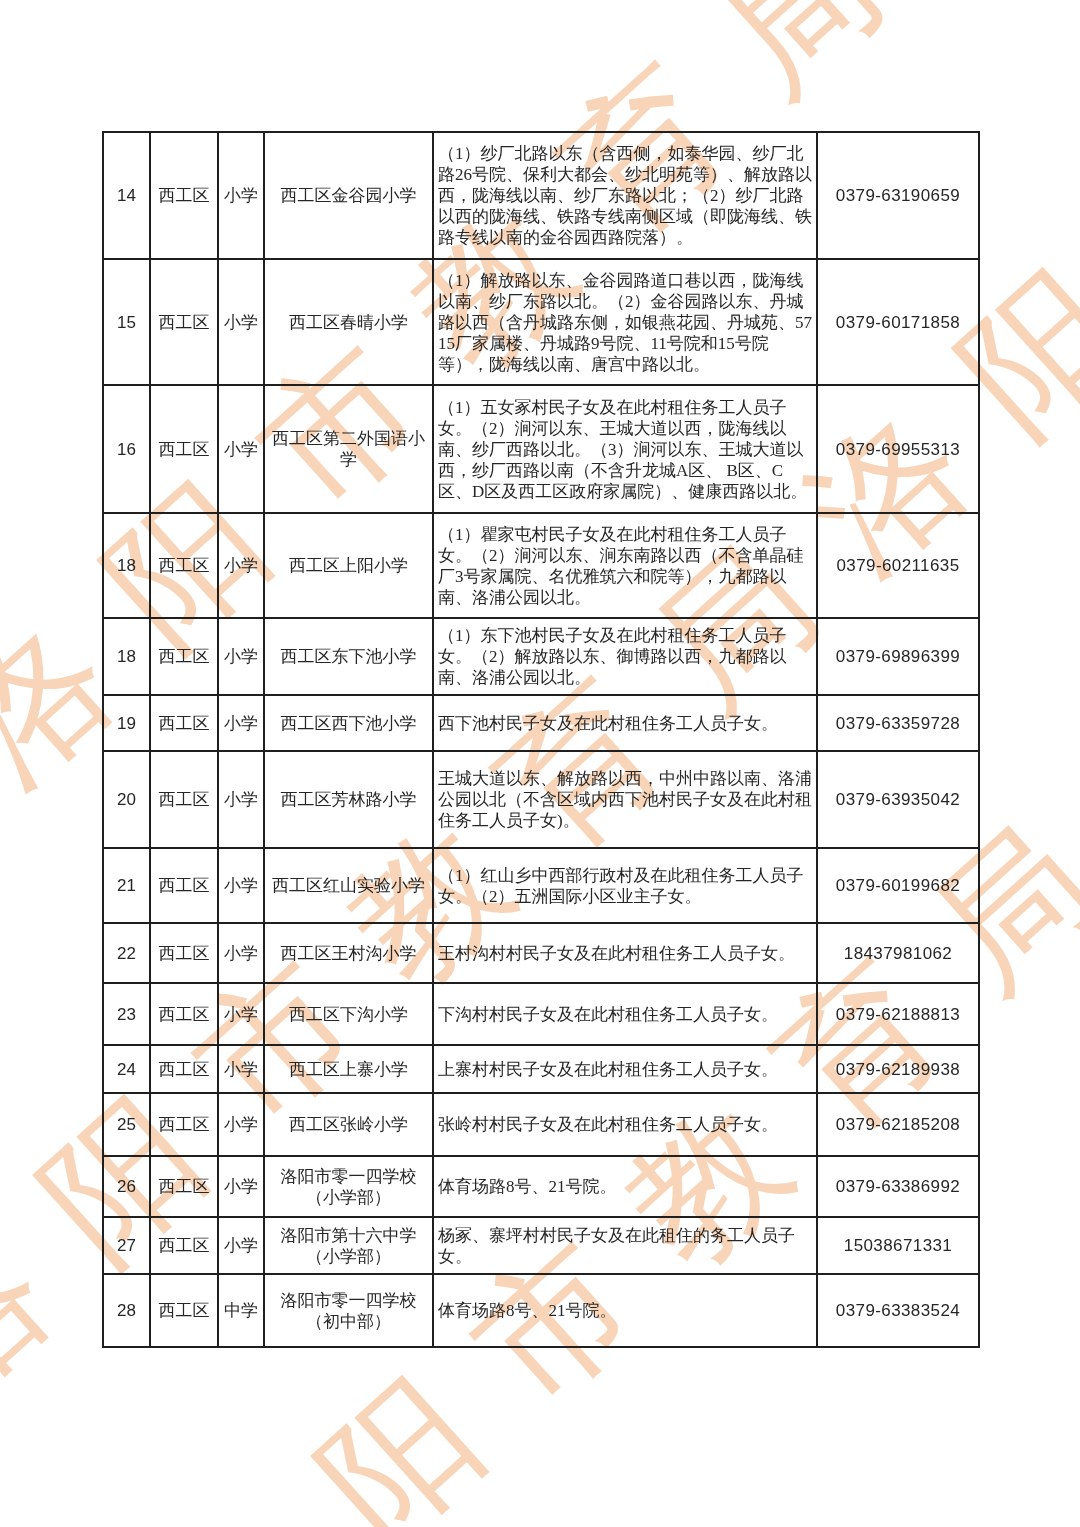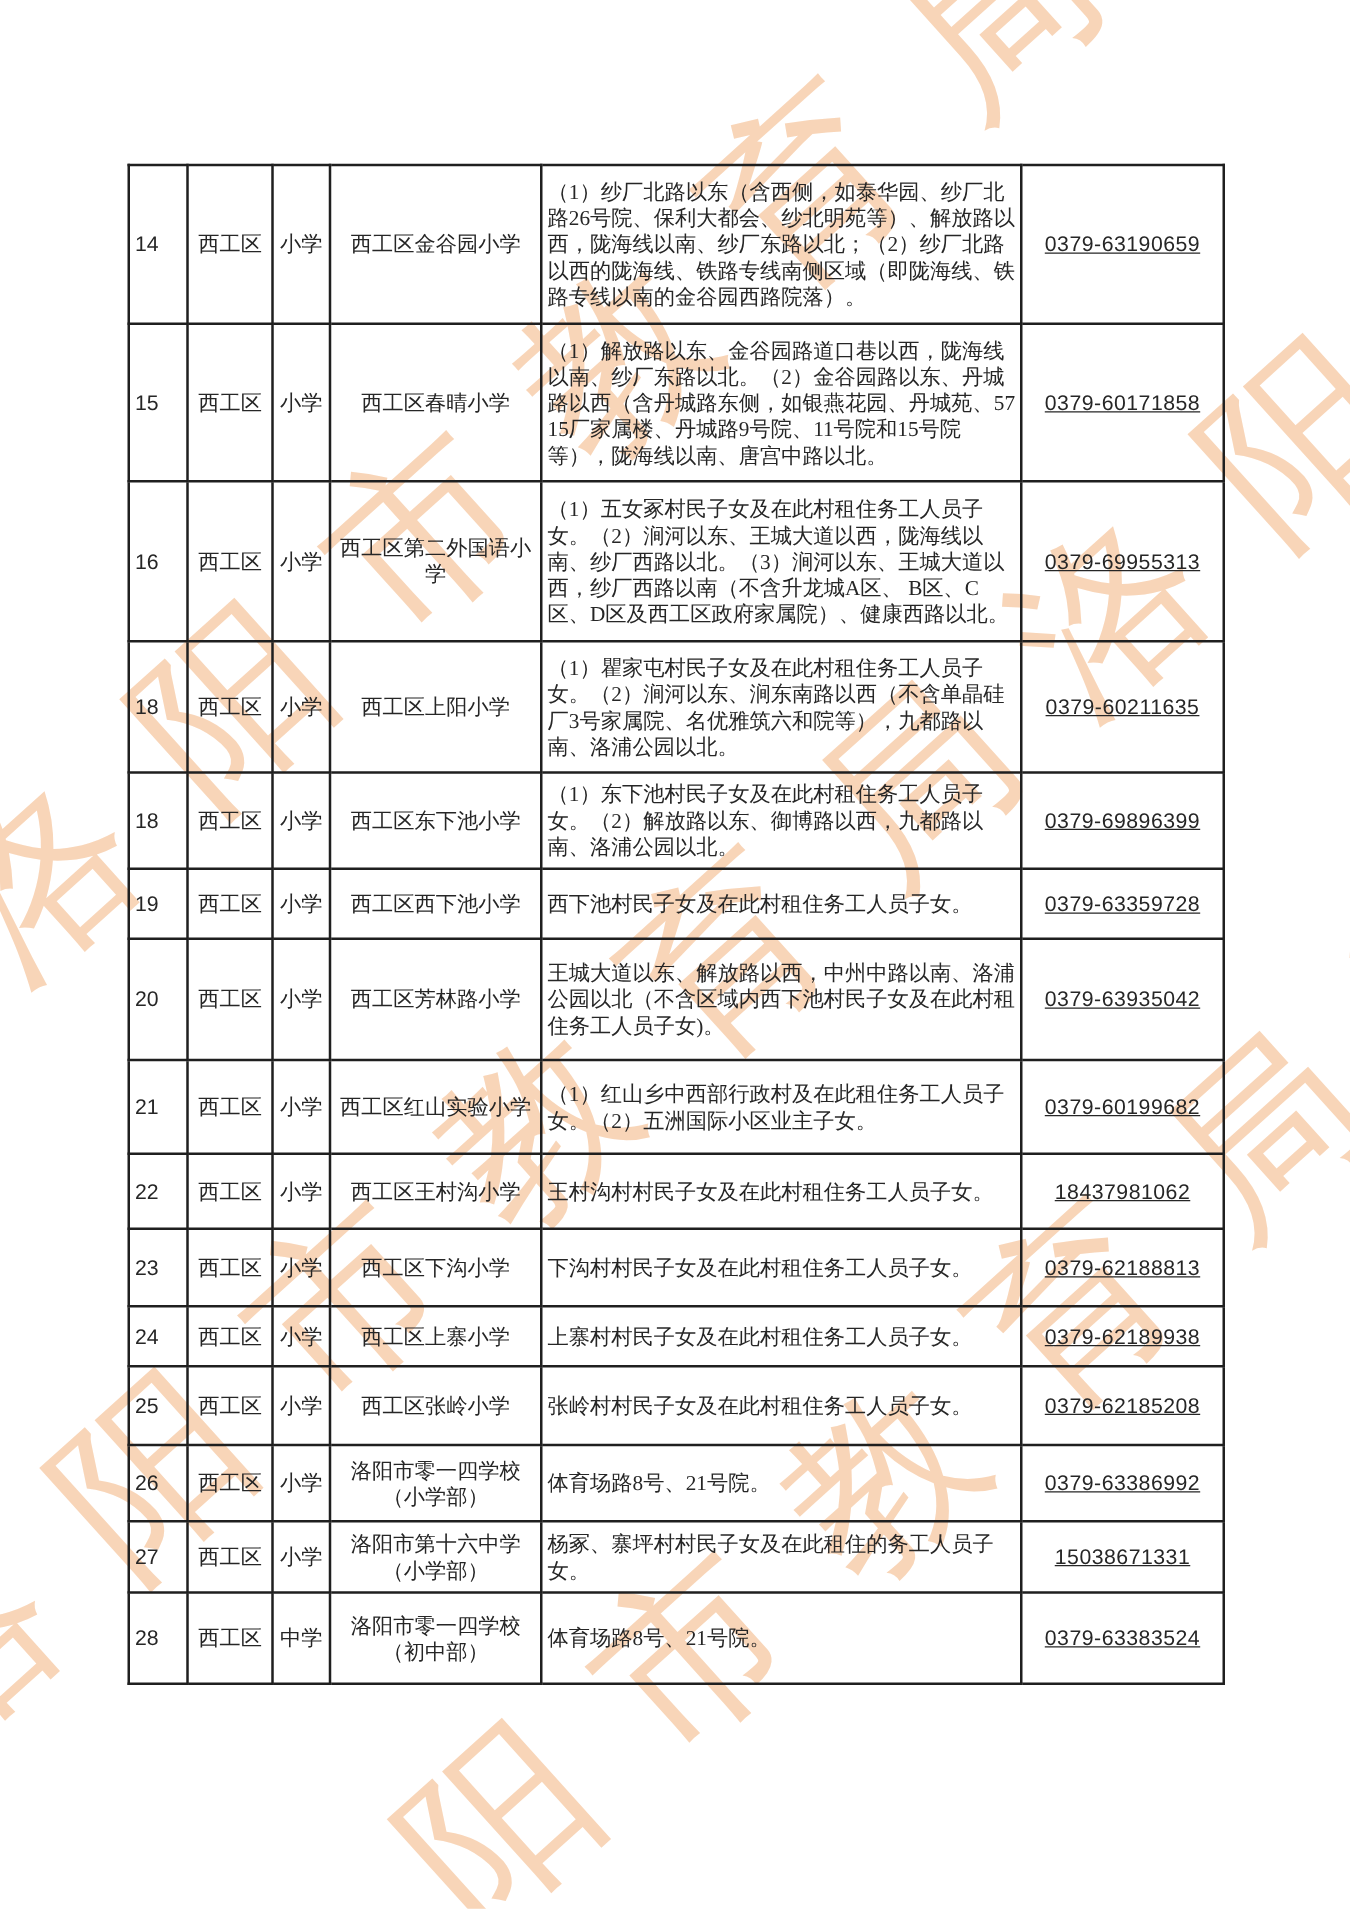--- a/index.html
+++ b/index.html
@@ -47,26 +47,26 @@
   table.roster td{
     border:2px solid #1f1f1f;
     vertical-align:middle;
     font-size:17px;
     line-height:21px;
     padding:2px 4px;
     box-sizing:border-box;
     background:transparent;
     word-break:break-all;
   }
-  td.c-no{width:47px;text-align:left;font-size:18px;font-family:"Liberation Sans","DejaVu Sans",sans-serif;}
+  td.c-no{width:47px;text-align:center;font-size:18px;font-family:"Liberation Sans","DejaVu Sans",sans-serif;}
   td.c-district{width:68px;text-align:center;}
   td.c-level{width:46px;text-align:center;}
   td.c-school{width:169px;text-align:center;padding:2px 6px;}
   td.c-area{width:384px;text-align:left;padding:3px 9px;}
-  td.c-phone{width:162px;text-align:center;font-size:16px;letter-spacing:0.4px;font-family:"Liberation Sans","DejaVu Sans",sans-serif;text-decoration:underline;}
+  td.c-phone{width:162px;text-align:center;font-size:16px;letter-spacing:0.4px;font-family:"Liberation Sans","DejaVu Sans",sans-serif;}
 </style>
 </head>
 <body>
 
 <div class="watermark-layer">
   <div class="wm-line" id="wm1">洛阳市教育局洛阳市教育局</div>
   <div class="wm-line" id="wm2">洛阳市教育局洛阳市教育局</div>
   <div class="wm-line" id="wm3">洛阳市教育局洛阳市教育局</div>
 </div>
 

